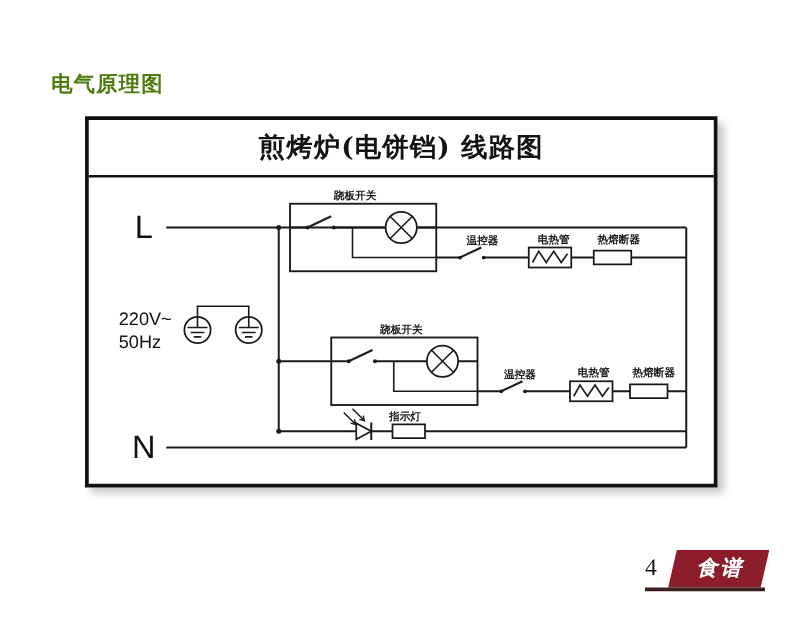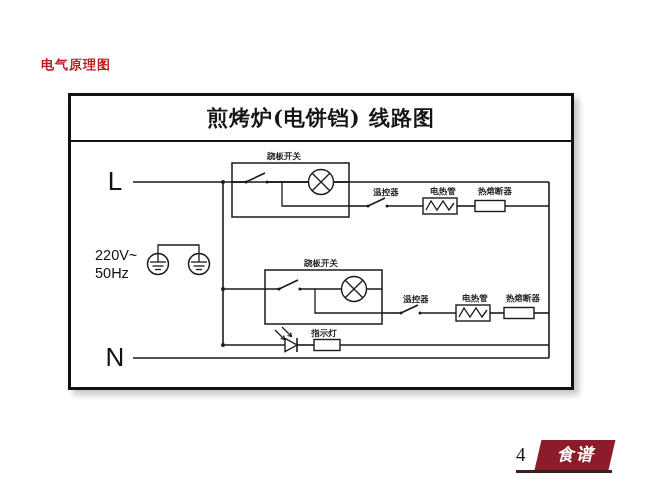--- a/index.html
+++ b/index.html
@@ -13,23 +13,23 @@
     position: relative;
     font-family: "Liberation Sans", "DejaVu Sans", sans-serif;
     overflow: hidden;
   }
 
   
   #section-heading {
     position: absolute;
     left: 41px;
     top: 56px;
-    font-size: 13px;
+    font-size: 17px;
     font-weight: 700;
-    color: #b91c1c;
+    color: #4d7c0f;
     letter-spacing: 1px;
     white-space: nowrap;
   }
 
   
   #diagram-card {
     position: absolute;
     left: 68px;
     top: 93px;
     width: 506px;

